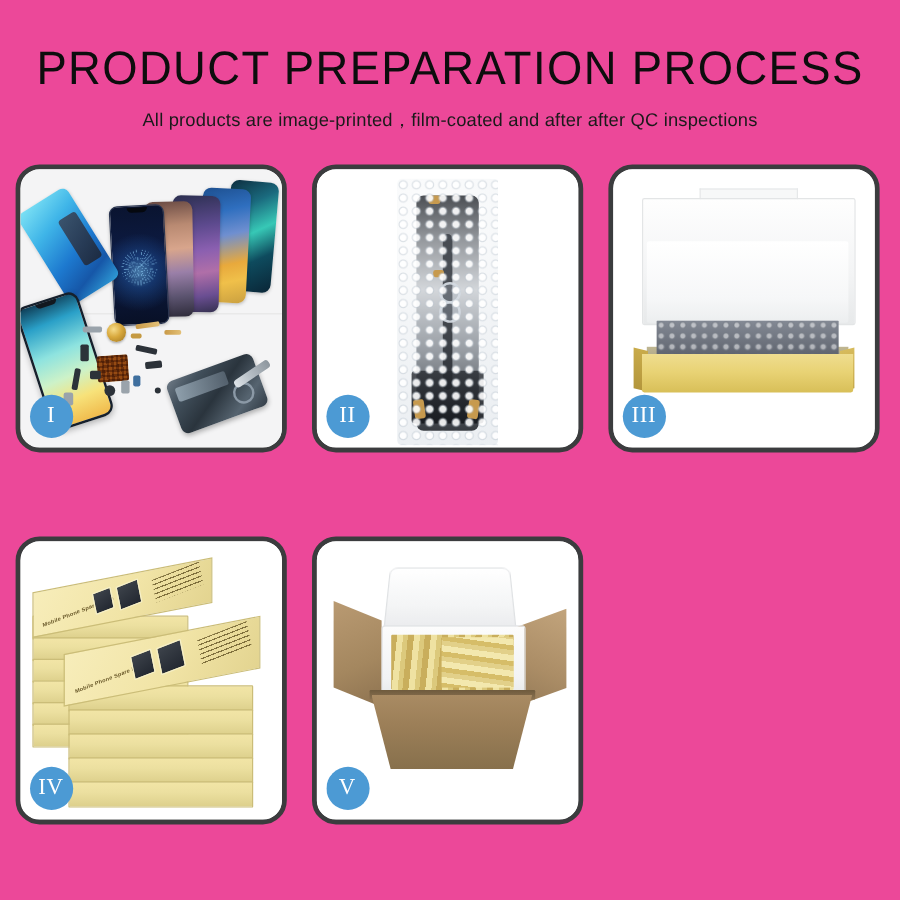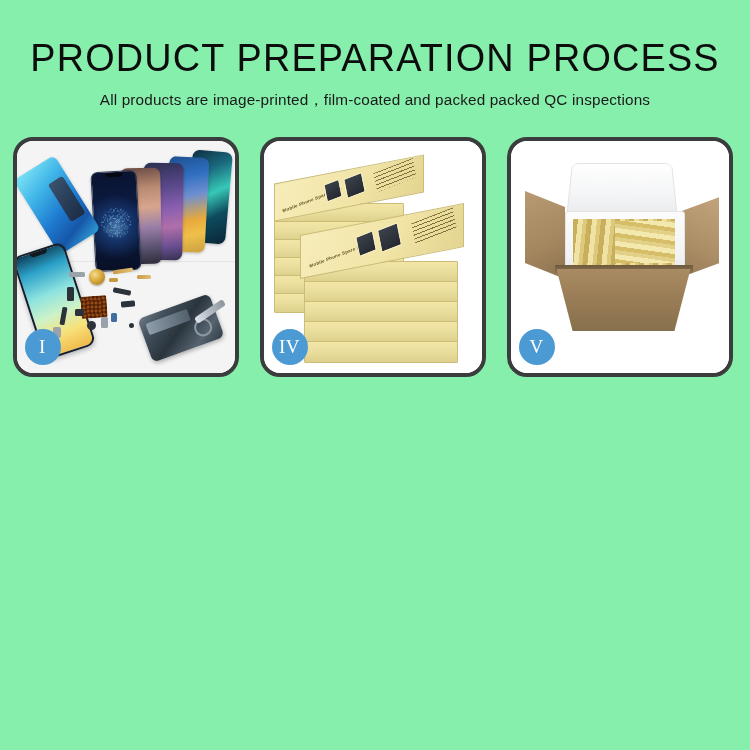--- a/index.html
+++ b/index.html
@@ -10,21 +10,21 @@
     width: 750px;
     height: 750px;
     background: #ffffff;
     font-family: "Liberation Sans", sans-serif;
     overflow: hidden;
   }
   .page {
     position: relative;
     width: 750px;
     height: 750px;
-    background: #86efac;
+    background: #ec4899;
     box-sizing: border-box;
   }
 
   
   .header {
     position: absolute;
     left: 0;
     top: 0;
     width: 750px;
     text-align: center;
@@ -556,21 +556,21 @@
     border-radius: 1px;
   }
 </style>
 </head>
 <body>
 
 <div class="page">
 
   <div class="header">
     <h1 class="title">PRODUCT PREPARATION PROCESS</h1>
-    <p class="subtitle">All products are image-printed，film-coated and packed packed QC inspections</p>
+    <p class="subtitle">All products are image-printed，film-coated and after after QC inspections</p>
   </div>
 
   <div class="grid">
 
     <div class="cell">
       <div class="panel">
         <div class="panel-inner">
           <div class="p1-bg"></div>
           <div class="p1-divider"></div>
 
@@ -603,21 +603,57 @@
           <div class="chip lt" style="left:178px; top:196px; width:4px; height:4px; border-radius:50%;"></div>
           <div class="chip lt" style="left:186px; top:190px; width:4px; height:4px; border-radius:50%;"></div>
 
           <div class="p1-chassis"></div>
           <div class="p1-driver"></div>
         </div>
         <div class="badge">I</div>
       </div>
     </div>
 
-
+    <div class="cell">
+      <div class="panel">
+        <div class="panel-inner">
+          <div class="p2-bg"></div>
+          <div class="p2-bag">
+            <div class="p2-part"></div>
+            <div class="p2-cable"></div>
+            <div class="p2-ring" style="top:86px;"></div>
+            <div class="p2-ring" style="top:102px;"></div>
+            <div class="p2-conn" style="left:26px; top:14px; width:10px; height:7px;"></div>
+            <div class="p2-conn" style="left:30px; top:76px; width:9px; height:6px;"></div>
+            <div class="p2-bottom"></div>
+            <div class="p2-conn" style="left:14px; bottom:22px; width:9px; height:16px; transform:rotate(-8deg);"></div>
+            <div class="p2-conn" style="right:16px; bottom:22px; width:9px; height:16px; transform:rotate(8deg);"></div>
+            <div class="p2-bubbles"></div>
+          </div>
+        </div>
+        <div class="badge">II</div>
+      </div>
+    </div>
+
+    <div class="cell">
+      <div class="panel">
+        <div class="panel-inner">
+          <div class="p3-bg"></div>
+          <div class="p3-lid-tab"></div>
+          <div class="p3-lid"></div>
+          <div class="p3-foam"></div>
+          <div class="p3-inner-wall"></div>
+          <div class="p3-wrap"></div>
+          <div class="p3-left-flap"></div>
+          <div class="p3-right-flap"></div>
+          <div class="p3-front"></div>
+        </div>
+        <div class="badge">III</div>
+      </div>
+    </div>
 
     <div class="cell">
       <div class="panel">
         <div class="panel-inner">
           <div class="p4-bg"></div>
           <div class="stack">
 
             <div class="sbox" style="left:10px; top:62px;  width:128px; height:18px;"></div>
             <div class="sbox" style="left:10px; top:80px;  width:128px; height:18px;"></div>
             <div class="sbox" style="left:10px; top:98px;  width:128px; height:18px;"></div>

